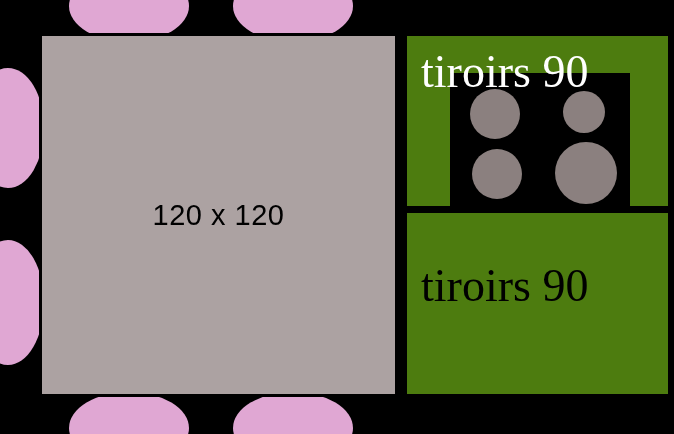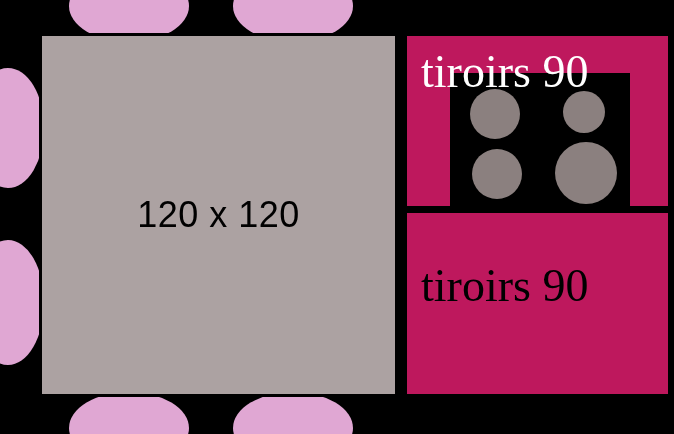--- a/index.html
+++ b/index.html
@@ -39,29 +39,29 @@
   .table-label {
     position: absolute;
     left: 0;
     top: 0;
     width: 100%;
     height: 100%;
     display: flex;
     align-items: center;
     justify-content: center;
     font-family: "Liberation Sans", sans-serif;
-    font-size: 36px;
+    font-size: 29px;
     color: #000000;
     letter-spacing: 0.5px;
   }
 
   
   .unit {
     position: absolute;
-    background: #be185d;
+    background: #4d7c0f;
     border: 3px solid #000000;
     box-sizing: border-box;
   }
   .unit-top {
     left: 404px;
     top: 33px;
     width: 267px;
     height: 176px;
   }
   .unit-bottom {

